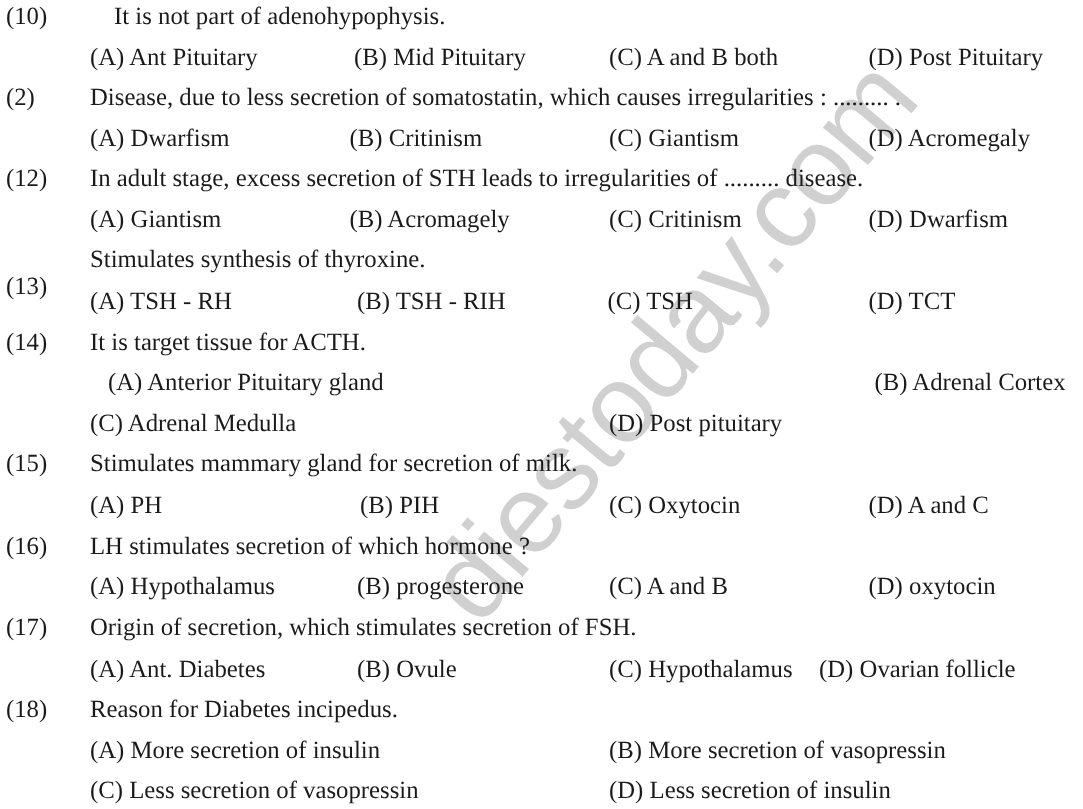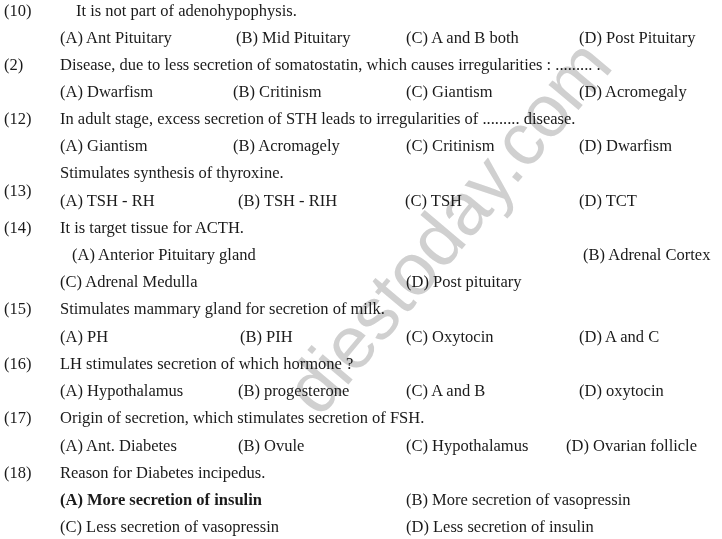--- a/index.html
+++ b/index.html
@@ -112,25 +112,25 @@
     <span class="line" style="left:406px; top:381px;">(C) A and B</span>
     <span class="line" style="left:579px; top:381px;">(D) oxytocin</span>
   </div>
 
   <div>
     <span class="num" style="top:408px;">(17)</span>
     <span class="line" style="left:60px; top:408px;">Origin of secretion, which stimulates secretion of  FSH.</span>
     <span class="line" style="left:60px; top:436px;">(A) Ant. Diabetes</span>
     <span class="line" style="left:238px; top:436px;">(B) Ovule</span>
     <span class="line" style="left:406px; top:436px;">(C) Hypothalamus</span>
-    <span class="line" style="left:566px; top:436px;text-align:right;">(D) Ovarian follicle</span>
+    <span class="line" style="left:546px; top:436px;text-align:right;">(D) Ovarian follicle</span>
   </div>
 
   <div>
     <span class="num" style="top:463px;">(18)</span>
     <span class="line" style="left:60px; top:463px;">Reason for Diabetes  incipedus.</span>
-    <span class="line" style="left:60px; top:490px;font-weight:bold;">(A) More secretion of insulin</span>
+    <span class="line" style="left:60px; top:490px;">(A) More secretion of insulin</span>
     <span class="line" style="left:406px; top:490px;text-align:right;">(B) More secretion of vasopressin</span>
     <span class="line" style="left:60px; top:517px;">(C) Less secretion of vasopressin</span>
     <span class="line" style="left:406px; top:517px;">(D) Less secretion of insulin</span>
   </div>
 
 </div>
 
 </body></html>

